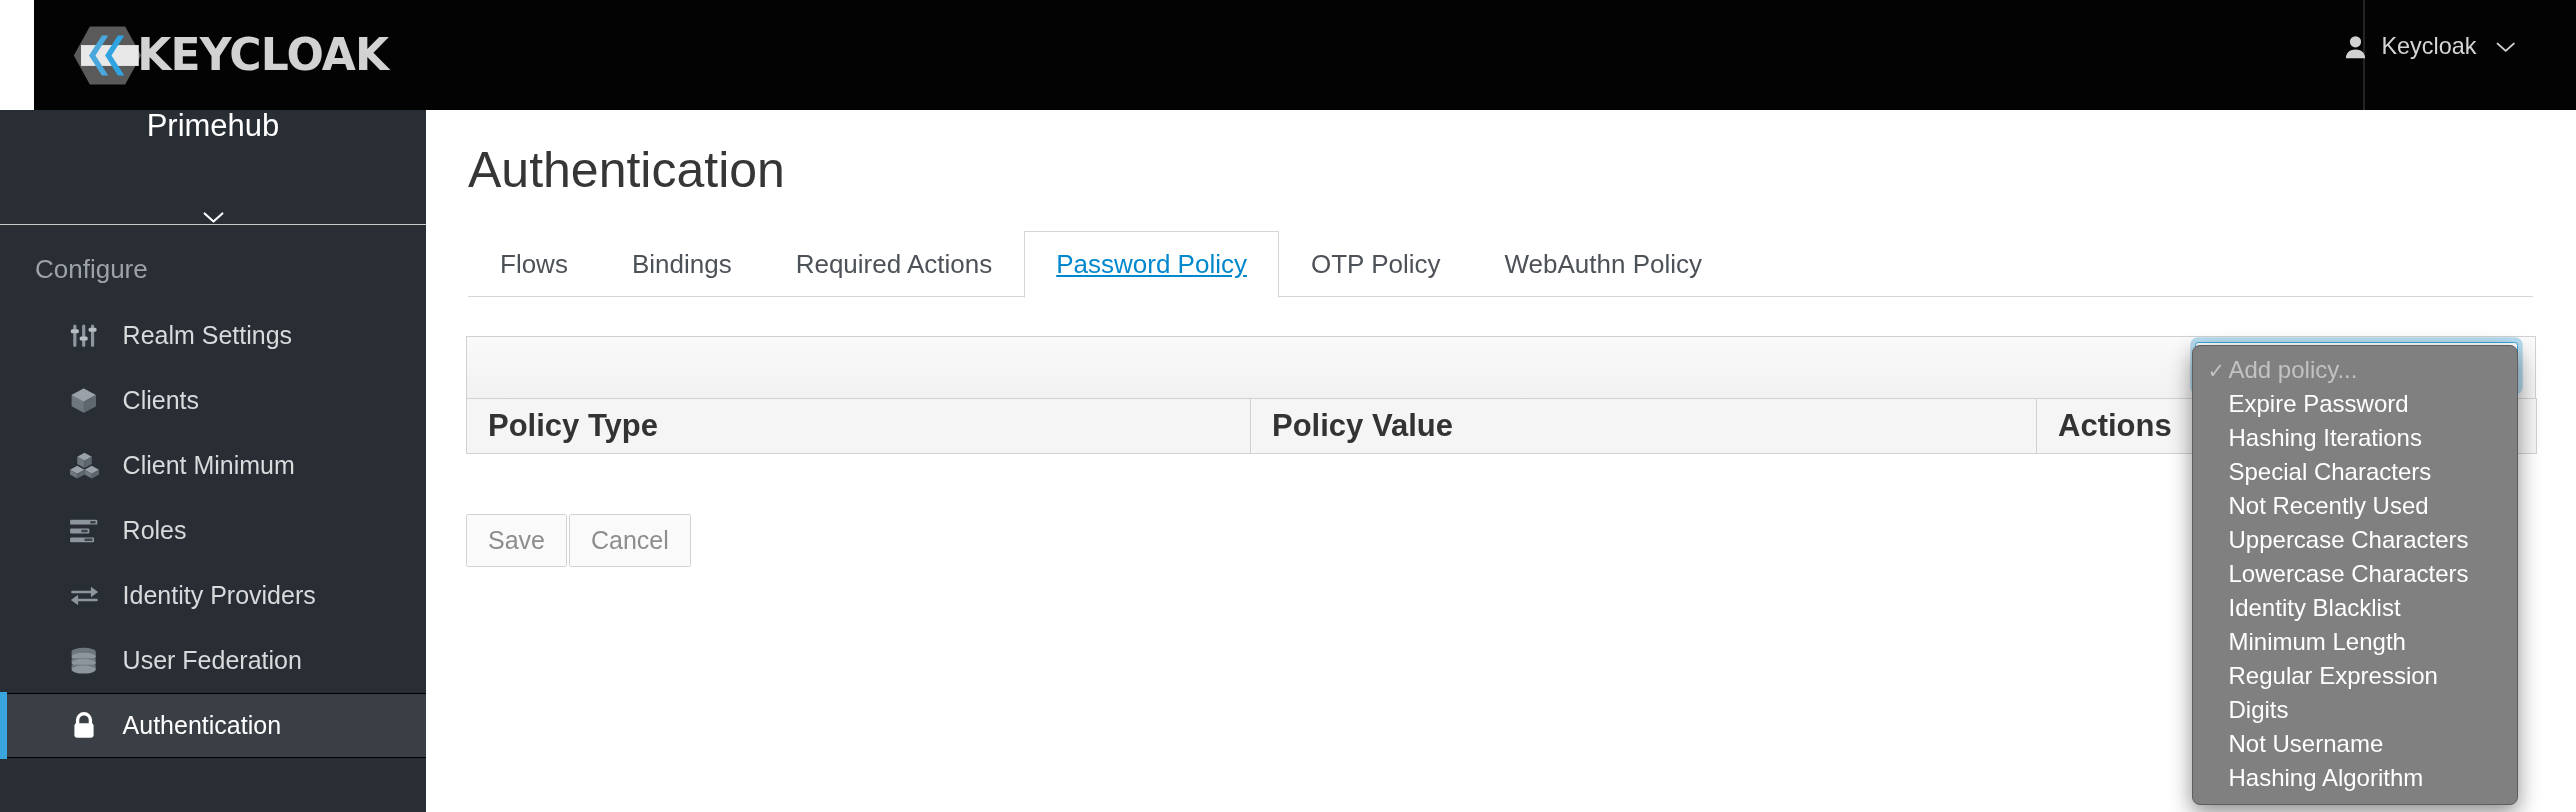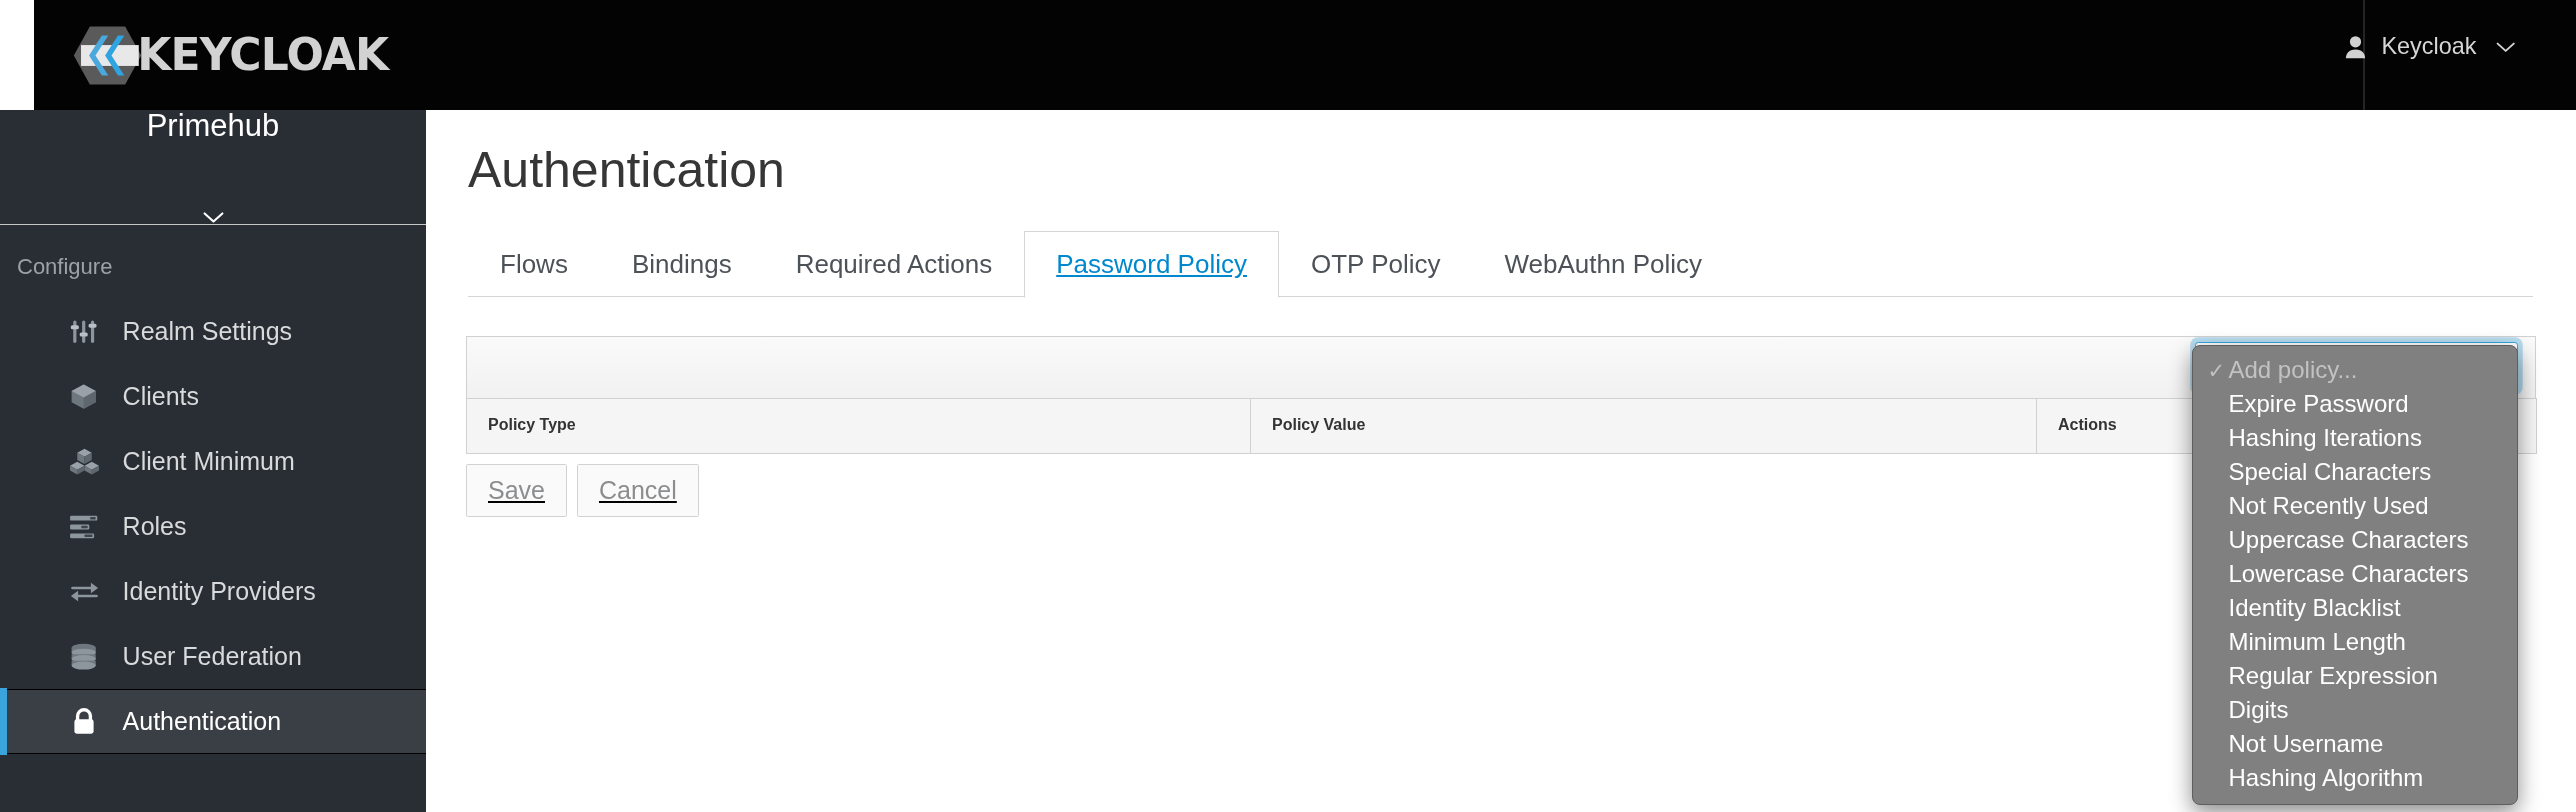--- a/index.html
+++ b/index.html
@@ -95,23 +95,23 @@
   .realm-name {
     font-size: 31px;
     color: #ffffff;
     font-weight: 400;
     line-height: 1;
     flex: 1;
   }
   .realm-caret { width: 21px; height: 13px; flex: none; }
 
   .nav-section-title {
-    font-size: 22px;
+    font-size: 26px;
     color: #9ca2a8;
-    padding: 31px 0 21px 17px;
+    padding: 31px 0 21px 35px;
     line-height: 1;
   }
   .nav-item {
     position: relative;
     display: flex;
     align-items: center;
     height: 65px;
     padding-left: 68px;
     cursor: pointer;
   }
@@ -222,36 +222,35 @@
     table-layout: fixed;
     z-index: 4;
   }
   .policy-table th {
     height: 55px;
     background: #f5f5f5;
     border: 1.6px solid #d1d1d1;
     border-top: none;
     text-align: left;
     padding: 0 21px;
-    font-size: 16px;
+    font-size: 31px;
     font-weight: bold;
     color: #333333;
     line-height: 1;
     white-space: nowrap;
   }
 
   
   .form-actions {
     position: absolute;
-    top: 464px;
+    top: 514px;
     left: 466px;
     display: flex;
-    gap: 10px;
+    gap: 2px;
     z-index: 4;
-    text-decoration: underline;
   }
   .btn {
     height: 53px;
     padding: 0 21px;
     font-size: 25px;
     color: #8b8d8f;
     background: #fafafa;
     border: 1.6px solid #d2d2d2;
     border-radius: 1.6px;
     cursor: pointer;

